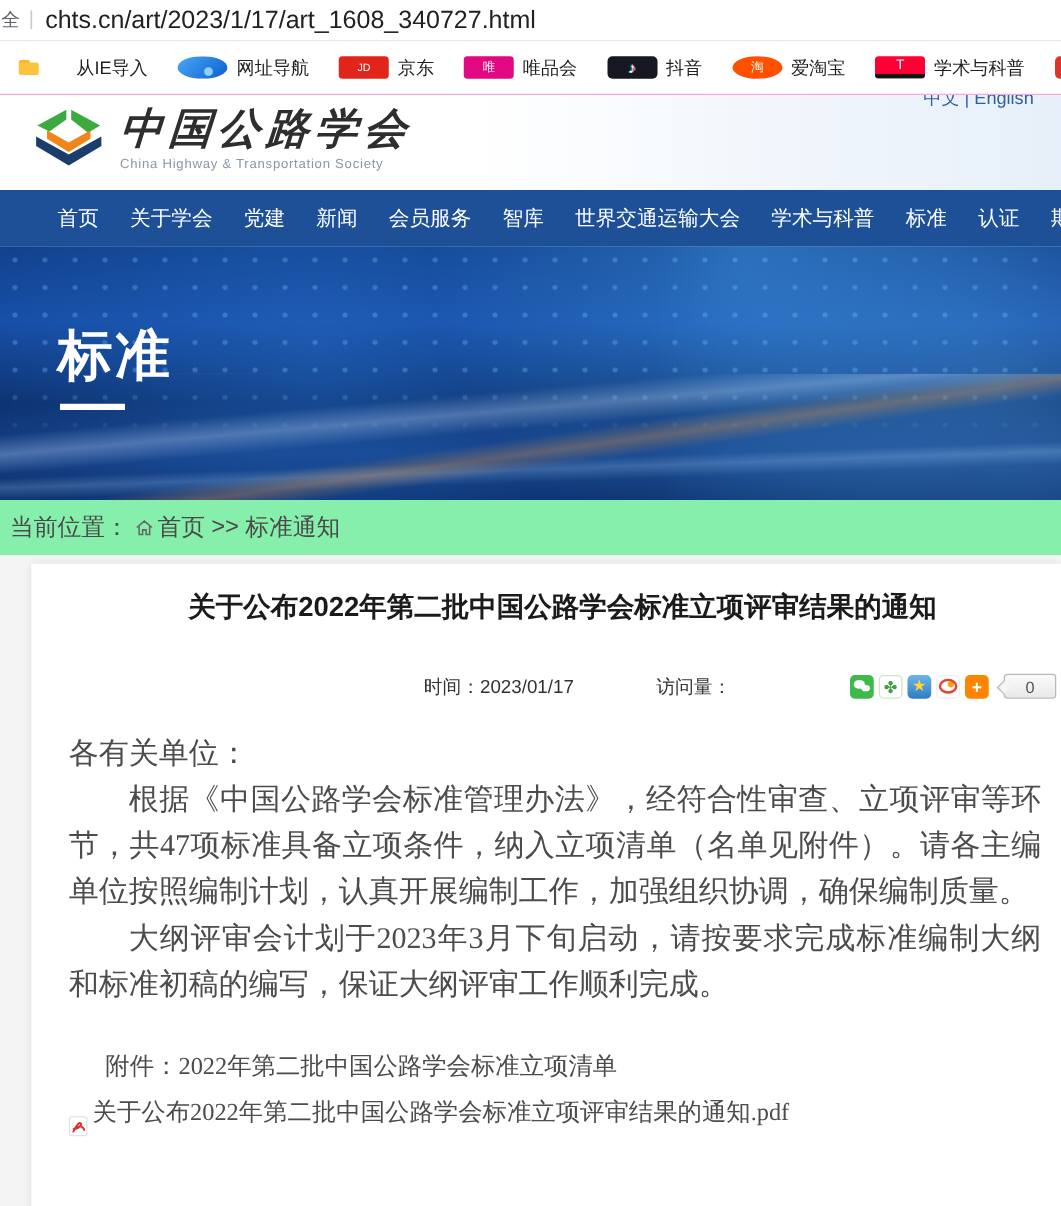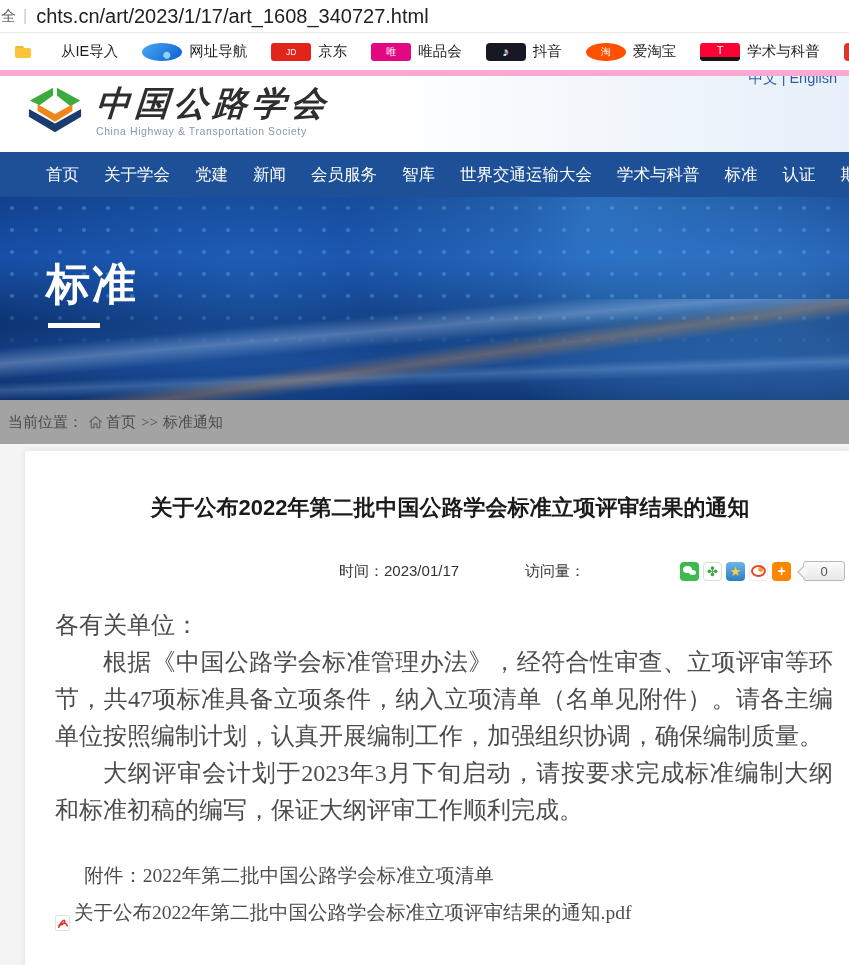--- a/index.html
+++ b/index.html
@@ -7,21 +7,21 @@
     font-family:"Liberation Sans","DejaVu Sans",sans-serif; }
 
   
   .addressbar { height:33px; display:flex; align-items:center; background:#fff;
     border-bottom:1px solid #e9e9e9; font-size:15px; color:#5f6368; padding-left:1px; }
   .addressbar .sec { letter-spacing:0; }
   .addressbar .sep { color:#c9c9c9; margin:0 9px 0 7px; font-size:16px; }
   .addressbar .url { color:#202124; font-size:20px; }
 
   .bookmarks { height:43px; display:flex; align-items:center; background:#fff;
-    border-bottom:6px solid #f9a8d4; padding-left:14px; gap:24px; white-space:nowrap; }
+    border-bottom:1px solid #f9a8d4; padding-left:14px; gap:24px; white-space:nowrap; }
   .bm { display:flex; align-items:center; gap:7px; font-size:14.5px; color:#1f1f1f; cursor:pointer; }
   .bicon { width:40px; height:18px; border-radius:4px; display:flex; align-items:center;
     justify-content:center; color:#fff; font-weight:normal; flex:0 0 auto; }
   .i-folder { background:transparent; position:relative; border-radius:0; }
   .i-folder::before { content:""; position:absolute; left:1px; top:3px; width:9px; height:4px;
     background:#f5b62c; border-radius:2px 2px 0 0; }
   .i-folder::after { content:""; position:absolute; left:1px; top:5px; width:16px; height:10px;
     background:#fbc43b; border-radius:2px; }
   .i-nav { border-radius:50%; background:radial-gradient(circle at 62% 68%, #8fd0ff 0 3px, rgba(255,255,255,0) 4px),
     linear-gradient(135deg,#4aa8f5,#0b5fd0); }
@@ -31,21 +31,21 @@
     text-shadow:1px 0 #fe2c55, -1px 0 #25f4ee; }
   .i-tao { background:#ff5000; border-radius:50%; font-size:10px; }
   .i-tmall { background:#ff0036; border-radius:3px; font-size:11px; border-bottom:4px solid #141414; }
   .i-df { background:#e0342b; border-radius:4px; font-size:6.5px; line-height:7px; }
   .i-game { border-radius:50%; background:radial-gradient(circle at 50% 42%, #fff 0 3px, rgba(255,255,255,0) 4px),
     linear-gradient(180deg,#ffb03a,#ff8a00); }
 
   
   .siteheader { height:76px; position:relative; overflow:hidden;
     background:linear-gradient(90deg,#ffffff 45%,#eef4fb 80%,#e7f0fa); }
-  .lang { position:absolute; top:-7px; right:12px; color:#2d5fa8; font-size:14.5px; cursor:pointer; }
+  .lang { position:absolute; top:-7px; right:22px; color:#2d5fa8; font-size:14.5px; cursor:pointer; }
   .logo { position:absolute; left:26px; top:8px; display:flex; align-items:flex-start; gap:12px; cursor:pointer; }
   .logo-cn { font-family:"Liberation Serif","DejaVu Serif",serif; font-style:italic; font-weight:bold;
     font-size:34px; color:#2e2e2e; letter-spacing:5px; line-height:40px; transform:skewX(-4deg); }
   .logo-en { font-size:10.5px; color:#8a97a6; letter-spacing:0.6px; margin-top:1px; }
 
   
   .nav { height:45px; background:#1d5096; display:flex; align-items:center; padding-left:46px;
     gap:25px; white-space:nowrap; overflow:hidden; }
   .nav a { color:#fff; font-size:16.5px; text-decoration:none; flex:0 0 auto; cursor:pointer; }
 
@@ -64,29 +64,29 @@
   .banner::after { content:""; position:absolute; left:0; right:0; top:50%; bottom:0;
     background:
       linear-gradient(175deg, rgba(0,0,0,0) 28%, rgba(210,230,255,0.30) 37%, rgba(0,0,0,0) 46%),
       linear-gradient(172deg, rgba(0,0,0,0) 50%, rgba(240,150,60,0.32) 56%, rgba(0,0,0,0) 62%),
       linear-gradient(178deg, rgba(0,0,0,0) 64%, rgba(180,220,255,0.22) 70%, rgba(0,0,0,0) 78%); }
   .banner-title { position:absolute; z-index:2; left:46px; top:58px; color:#fff;
     font-size:44px; font-weight:bold; letter-spacing:2px; }
   .banner-bar { position:absolute; z-index:2; left:48px; top:126px; width:52px; height:5px; background:#fff; }
 
   
-  .breadcrumb { height:44px; display:flex; align-items:center; background:#a3a3a3;
-    padding-left:8px; font-size:15px; color:#4a4a4a; gap:5px;font-family:Liberation Serif, serif; }
+  .breadcrumb { height:44px; display:flex; align-items:center; background:#86efac;
+    padding-left:8px; font-size:19px; color:#4a4a4a; gap:5px; }
   .crumb-link { color:#4a4a4a; text-decoration:none; cursor:pointer; display:flex; align-items:center; gap:3px; }
 
   
   .content { height:676px; background:#f4f4f4; padding-top:7px; }
   .card { margin-left:25px; width:824px; height:100%; background:#fff;
     box-shadow:0 0 6px rgba(0,0,0,0.10); padding:0 4px 0 30px; position:relative; }
-  .art-title { margin:0 auto; padding-top:42px; width:775px; text-align:center;
+  .art-title { margin:0 auto; padding-top:20px; width:775px; text-align:center;
     font-size:22px; font-weight:bold; color:#1b1b1b; }
   .meta { margin-top:38px; display:flex; align-items:center; font-size:15px; color:#333;
     padding-left:42px;justify-content:flex-end; }
   .mt { width:186px; } .mf { width:182px; cursor:default; }
   .mf .opts { cursor:pointer; }
   .shares { display:flex; align-items:center; gap:4px; margin-left:95px; }
   .sic { width:19px; height:19px; border-radius:4px; display:flex; align-items:center;
     justify-content:center; cursor:pointer; color:#fff; font-size:12px; }
   .s-wechat { background:#3eb94b; position:relative; }
   .s-wechat::before { content:""; width:9px; height:7px; background:#fff; border-radius:50%;

